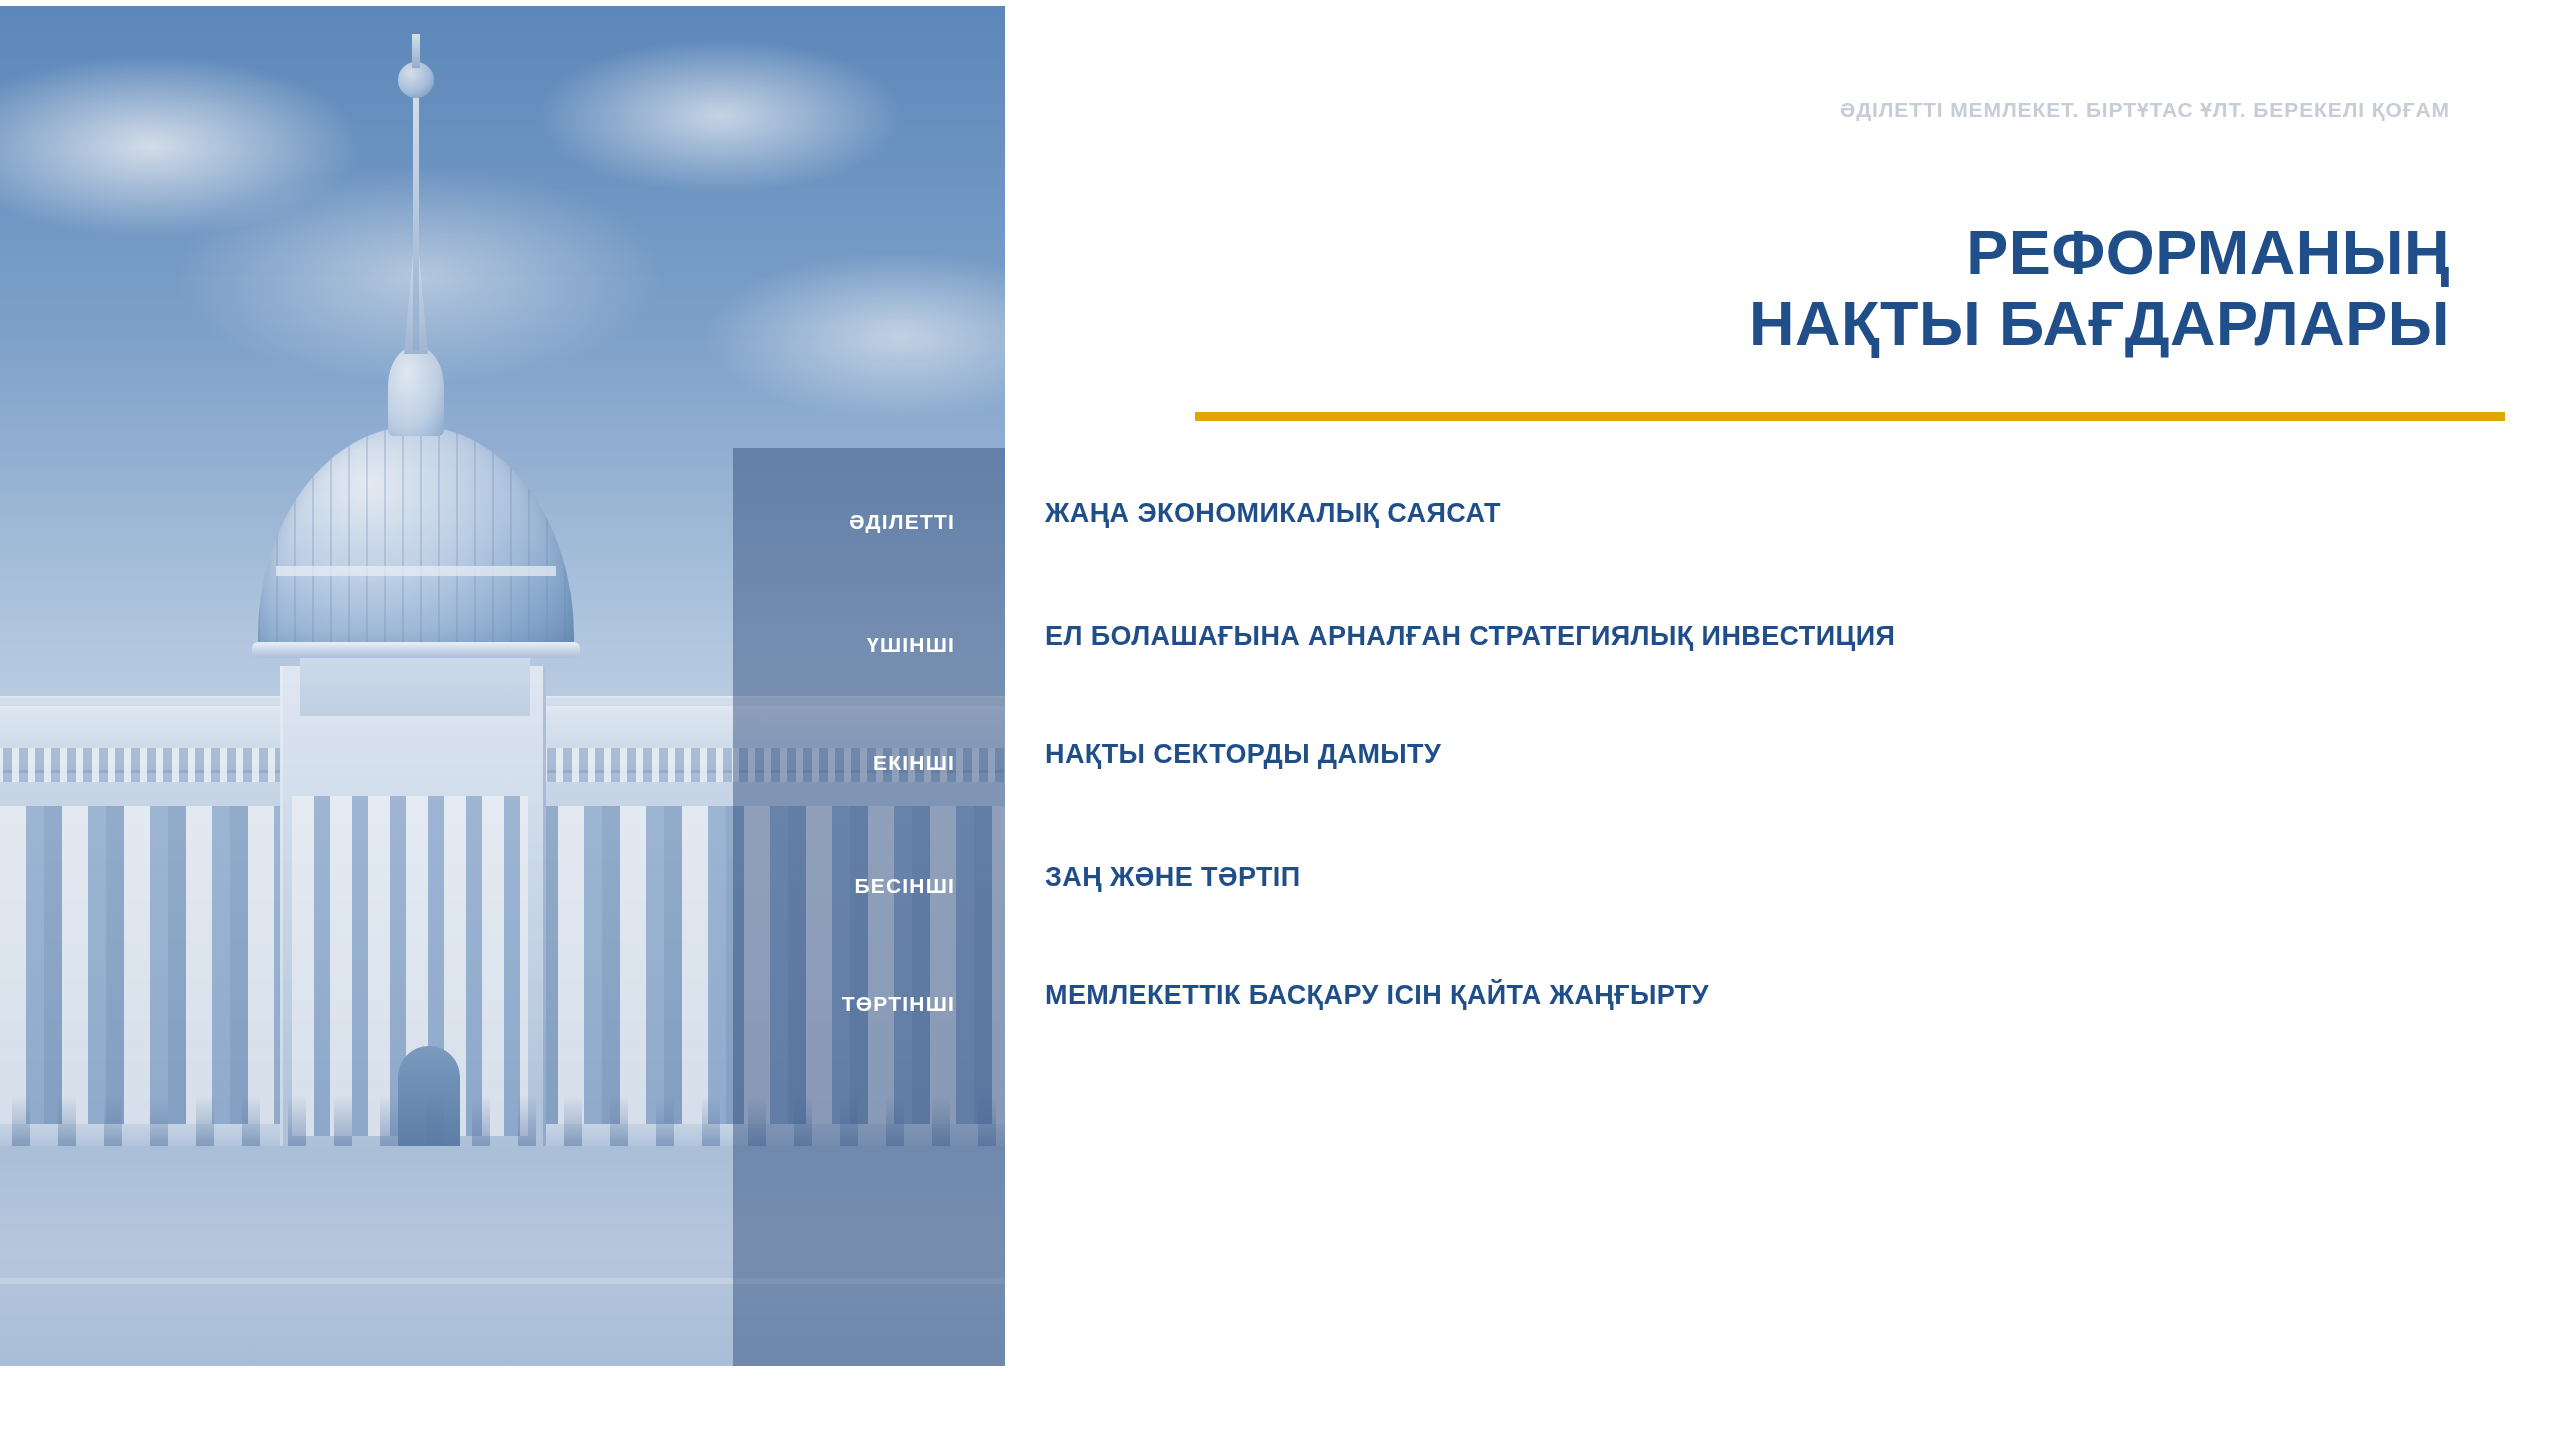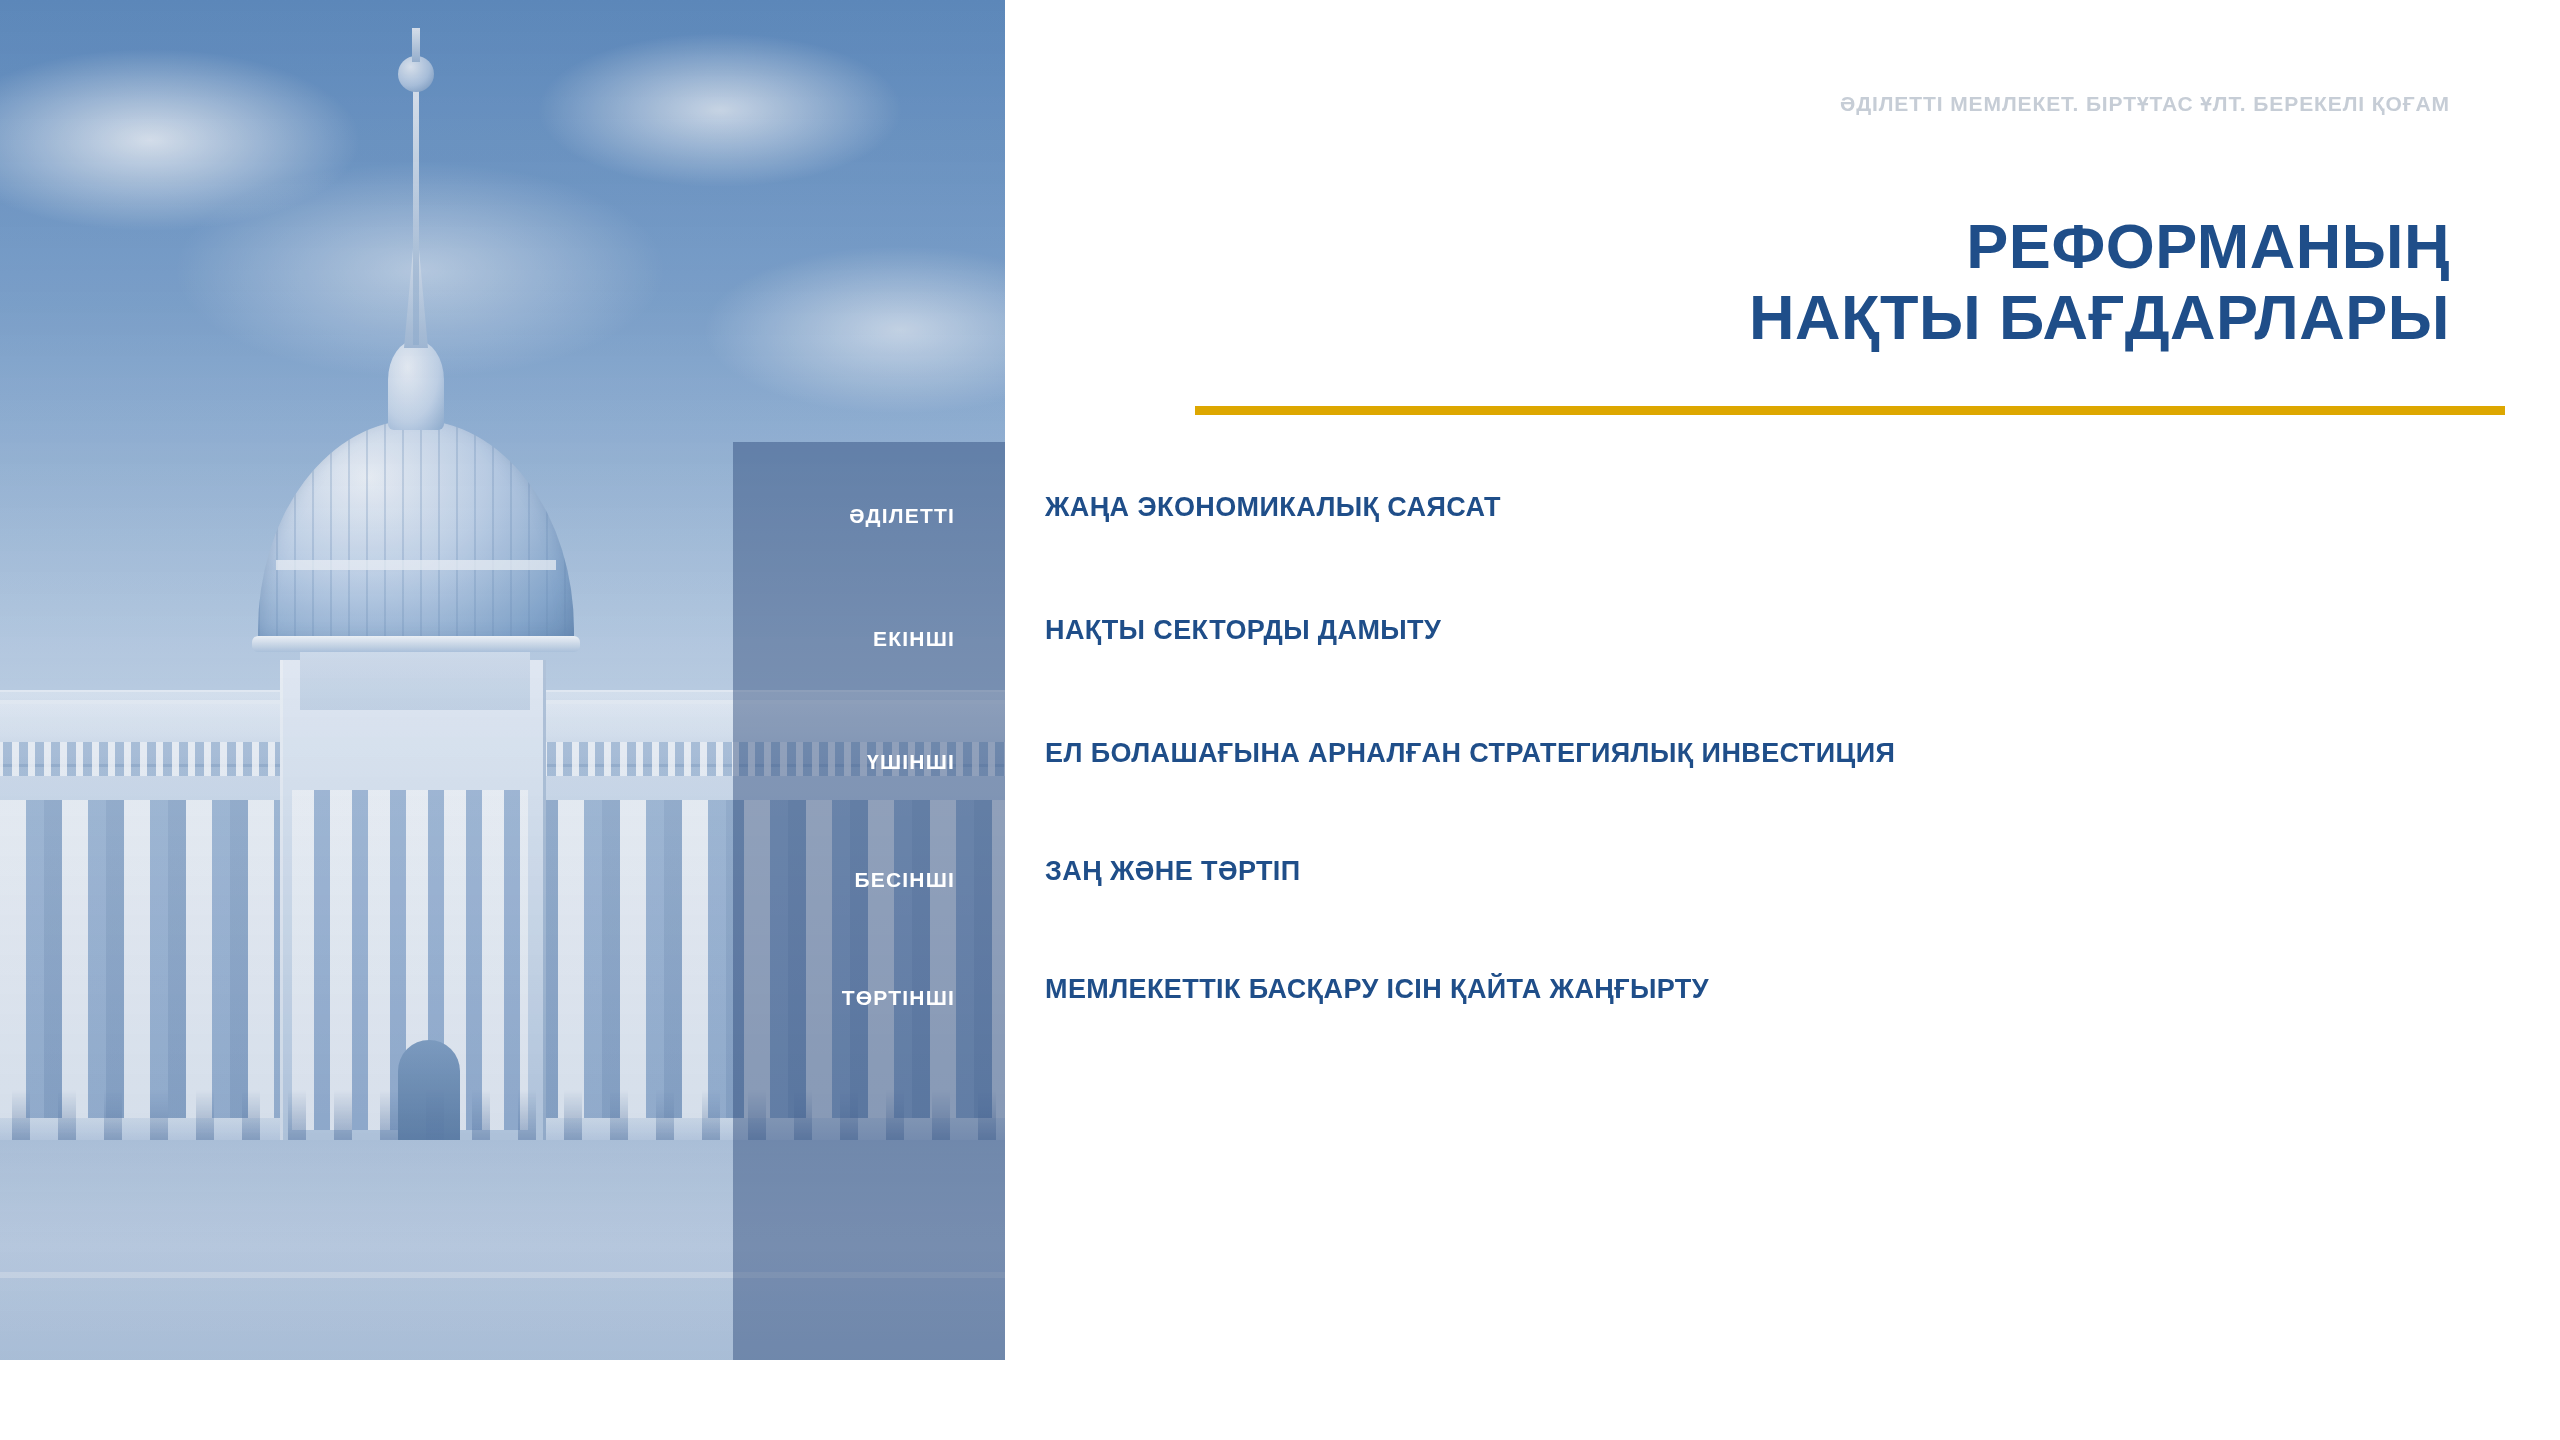--- a/index.html
+++ b/index.html
@@ -13,20 +13,21 @@
     overflow: hidden;
     font-family: "Liberation Sans", sans-serif;
   }
 
   .slide {
     position: relative;
     width: 2560px;
     height: 1360px;
     background: #404040;
     overflow: hidden;
+    margin-top: 6px;
   }
 
   
   .photo-panel {
     position: absolute;
     left: 0;
     top: 0;
     width: 1005px;
     height: 1440px;
     overflow: hidden;
@@ -399,31 +400,31 @@
 
     <div class="gold-rule"></div>
 
     <div class="rows">
 
       <div class="row">
         <div class="row-ord">ӘДІЛЕТТІ</div>
         <div class="row-text">ЖАҢА ЭКОНОМИКАЛЫҚ САЯСАТ</div>
       </div>
 
+      <div class="row tight">
+        <div class="row-ord">ҮШІНШІ</div>
+        <div class="row-text">ЕЛ БОЛАШАҒЫНА АРНАЛҒАН СТРАТЕГИЯЛЫҚ ИНВЕСТИЦИЯ</div>
+      </div>
+
       <div class="row">
         <div class="row-ord">ЕКІНШІ</div>
         <div class="row-text">НАҚТЫ СЕКТОРДЫ ДАМЫТУ</div>
       </div>
 
       <div class="row tight">
-        <div class="row-ord">ҮШІНШІ</div>
-        <div class="row-text">ЕЛ БОЛАШАҒЫНА АРНАЛҒАН СТРАТЕГИЯЛЫҚ ИНВЕСТИЦИЯ</div>
-      </div>
-
-      <div class="row tight">
         <div class="row-ord">БЕСІНШІ</div>
         <div class="row-text"> ЗАҢ ЖӘНЕ ТӘРТІП</div>
       </div>
 
       <div class="row tight">
         <div class="row-ord">ТӨРТІНШІ</div>
         <div class="row-text">МЕМЛЕКЕТТІК БАСҚАРУ ІСІН ҚАЙТА ЖАҢҒЫРТУ</div>
       </div>
 
     </div>

